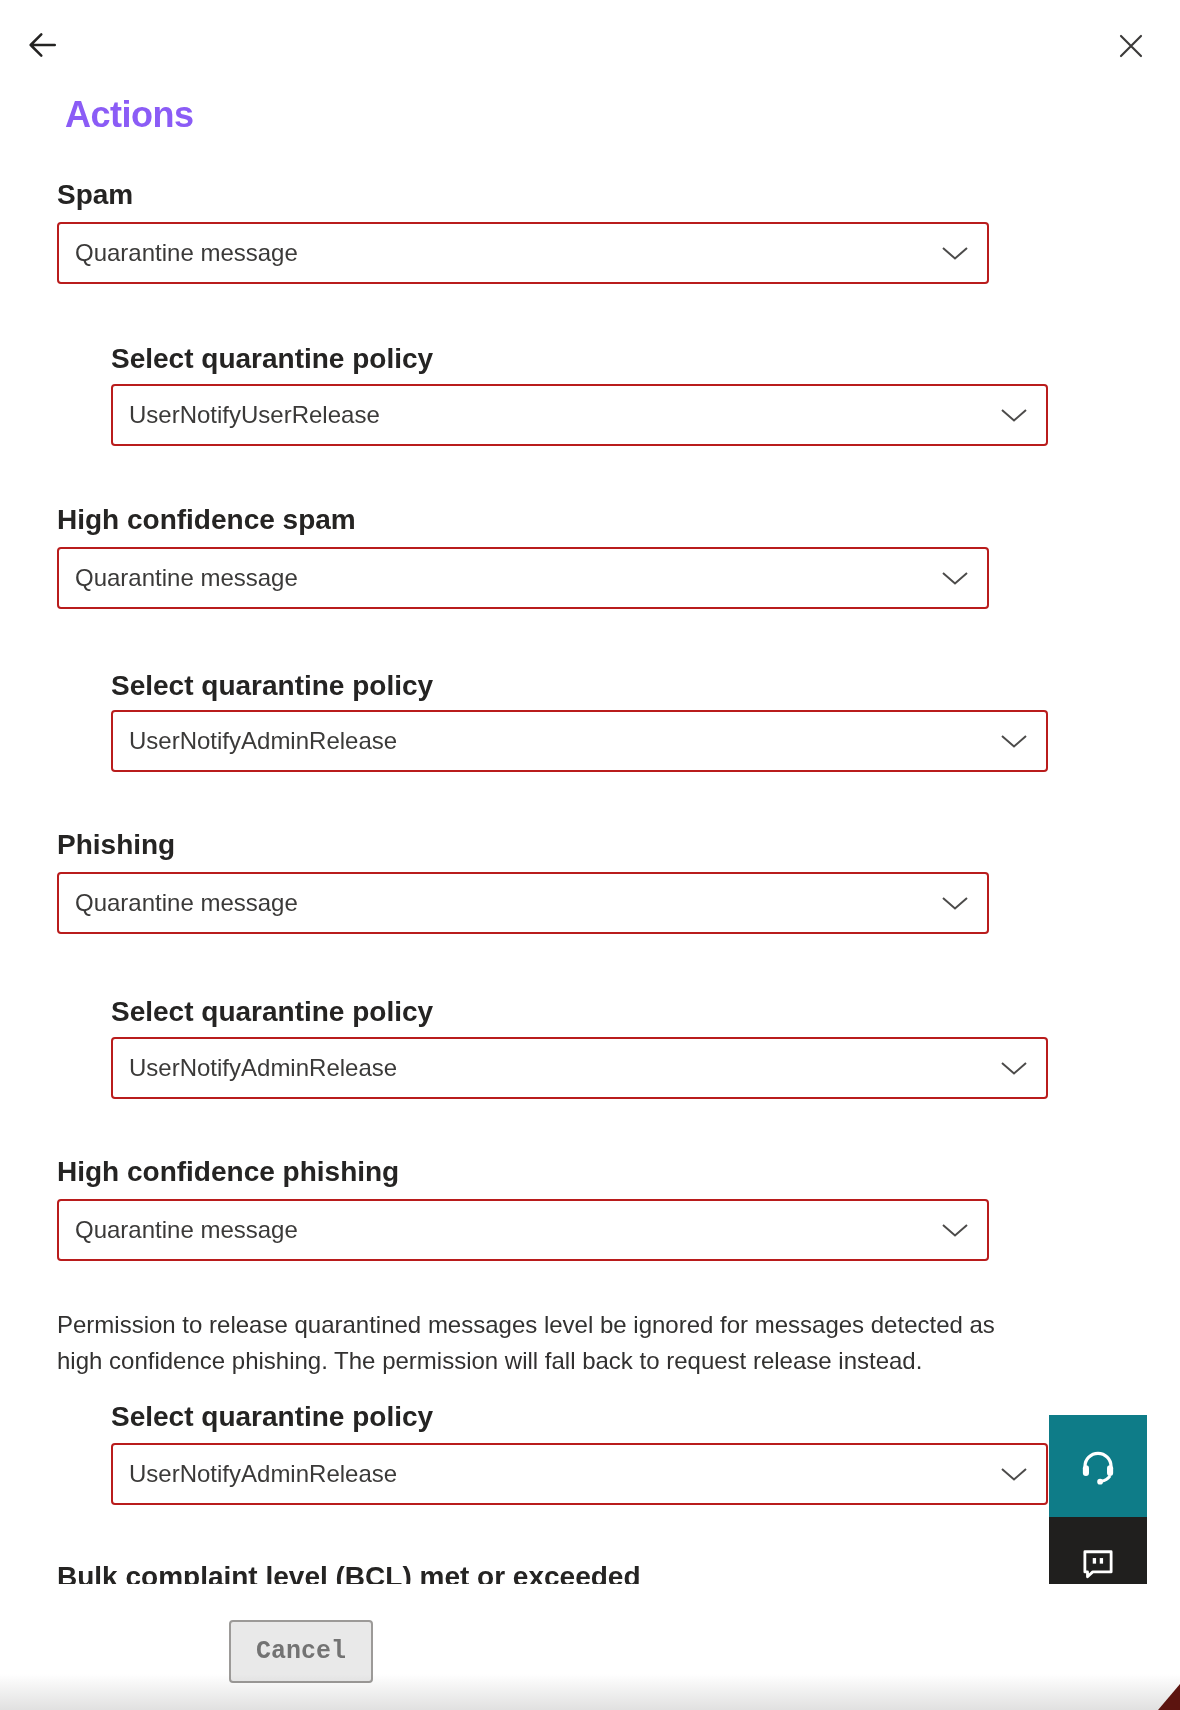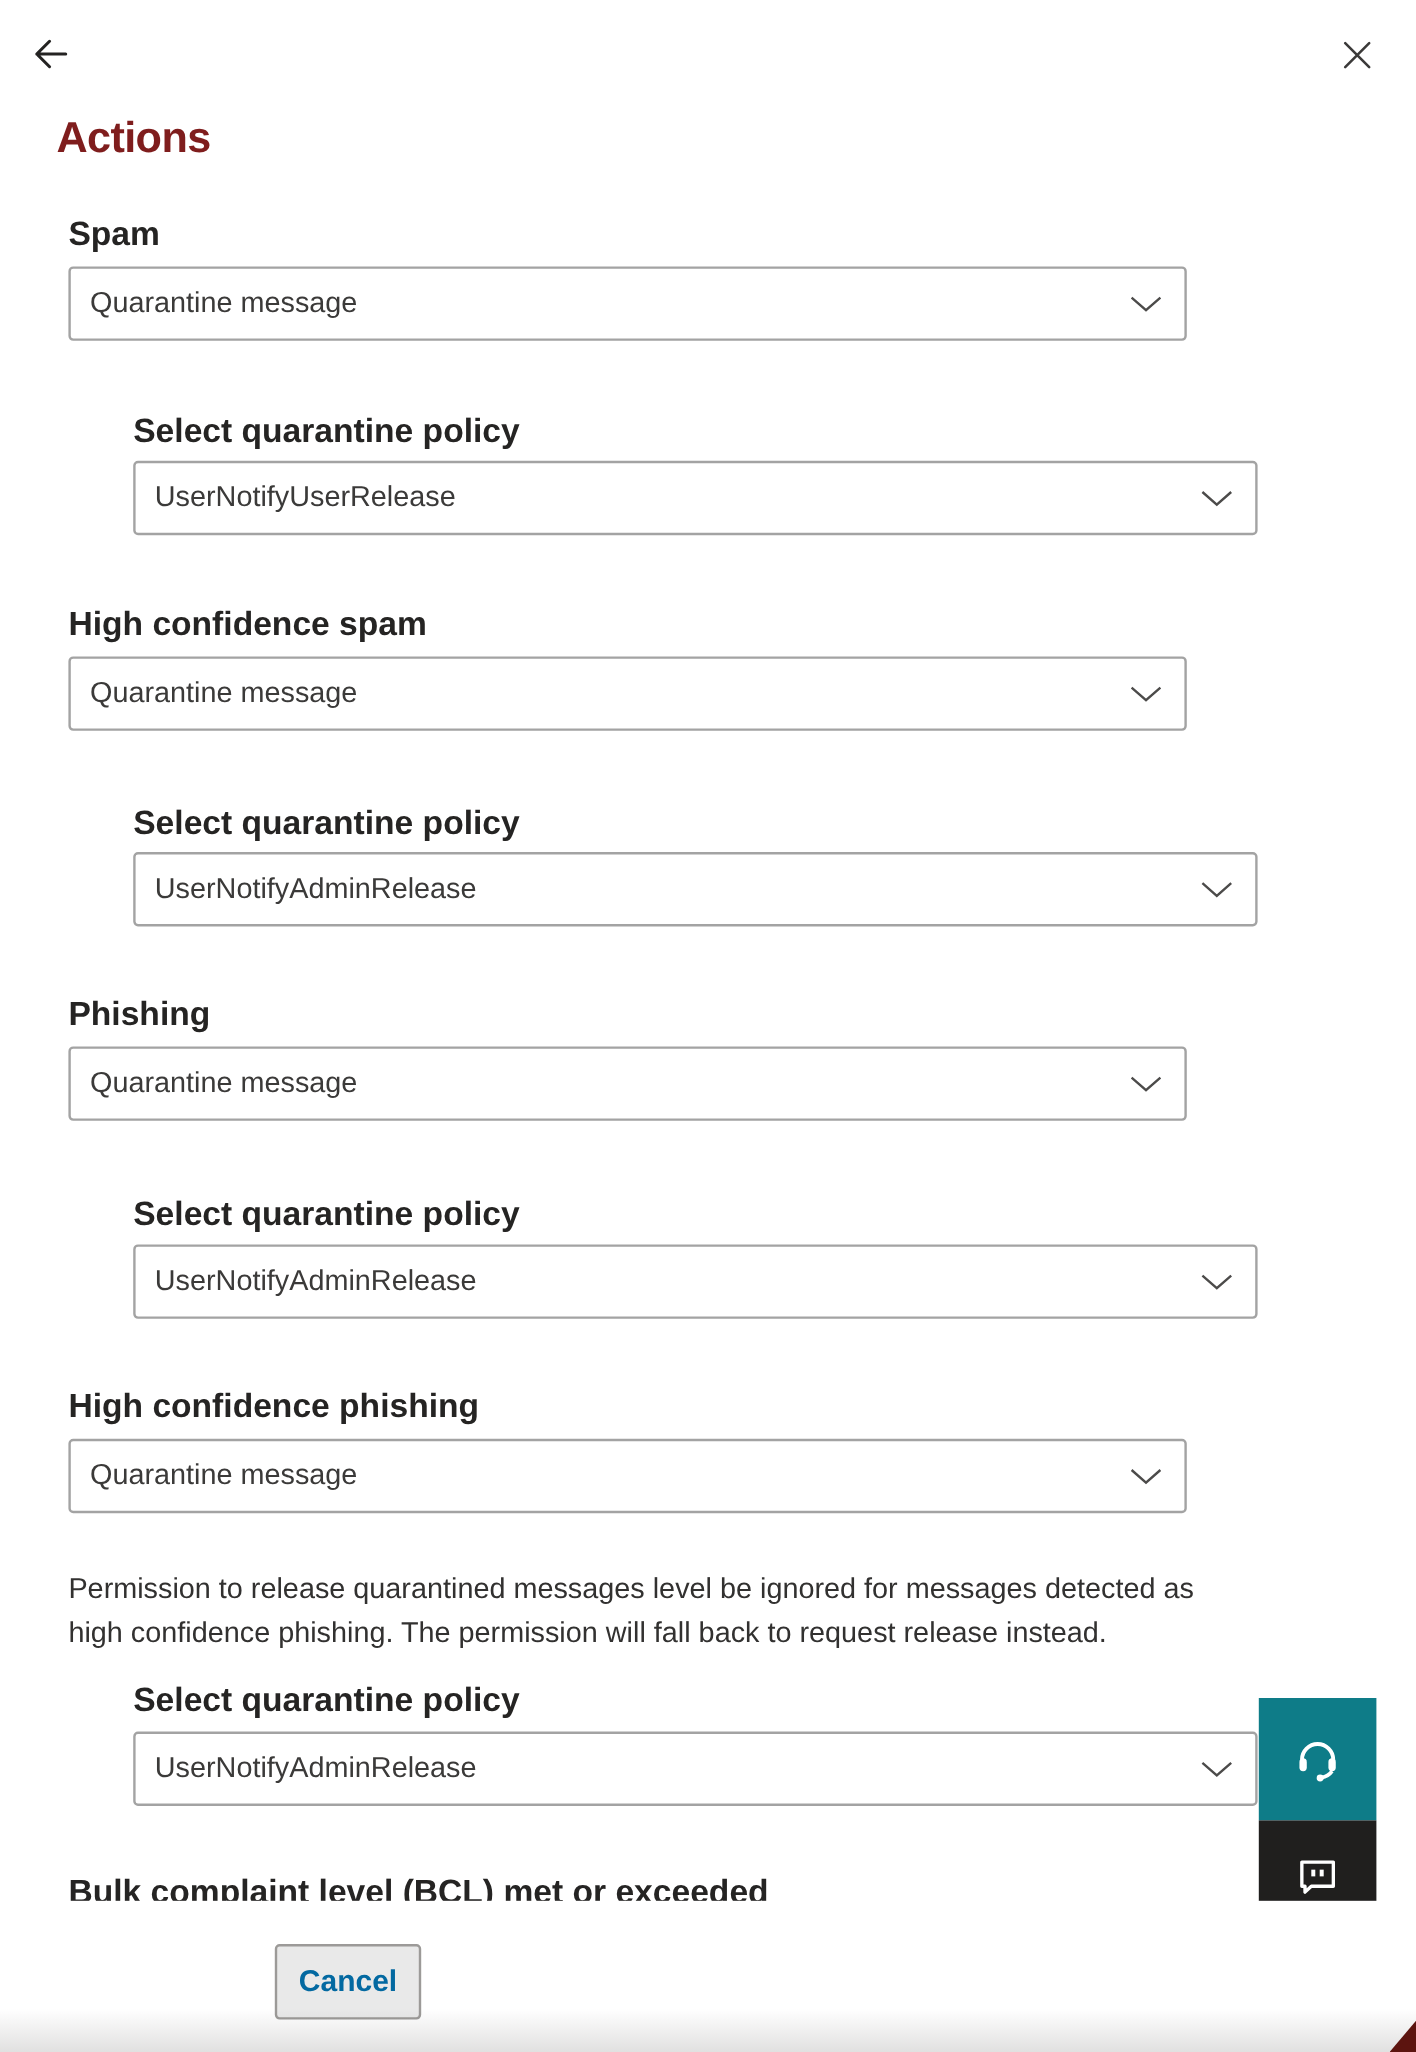--- a/index.html
+++ b/index.html
@@ -4,41 +4,41 @@
 <style>
   html,body{margin:0;padding:0;}
   body{
     width:1180px;height:1710px;background:#ffffff;position:relative;overflow:hidden;
     font-family:"Liberation Sans","DejaVu Sans",sans-serif;color:#323130;
   }
   .abs{position:absolute;}
   .icon-btn{background:none;border:none;padding:0;cursor:pointer;line-height:0;}
   .back-btn{left:25px;top:28px;}
   .close-btn{left:1116px;top:31px;}
-  .page-title{left:47px;top:94px;font-size:36px;font-weight:700;color:#7f1d1d;letter-spacing:-0.5px;}
+  .page-title{left:65px;top:94px;font-size:36px;font-weight:700;color:#8b5cf6;letter-spacing:-0.5px;}
   .field-label{font-size:28px;font-weight:600;color:#252423;line-height:28px;white-space:nowrap;}
   .lvl1{left:57px;width:932px;}
   .lvl2{left:111px;width:937px;}
   .dropdown{
-    height:62px;border:2px solid #a3a3a3;border-radius:4px;background:#fff;
+    height:62px;border:2px solid #b91c1c;border-radius:4px;background:#fff;
     box-sizing:border-box;display:flex;align-items:center;justify-content:space-between;
     padding:0 18px 0 16px;cursor:pointer;
   }
   .dd-value{font-size:24px;color:#3b3a39;white-space:nowrap;overflow:hidden;}
   .chev{flex:none;margin-left:12px;}
   .note{left:57px;top:1307px;font-size:24px;color:#323130;line-height:36px;}
   .note span{display:block;white-space:nowrap;}
   .footer{left:0;top:1584px;width:1180px;height:126px;background:#ffffff;}
   .btn{
     position:absolute;top:36px;height:63px;border-radius:4px;font-size:25px;font-weight:600;
     display:flex;align-items:center;justify-content:center;cursor:pointer;border:none;
     font-family:"Liberation Sans","DejaVu Sans",sans-serif;
   }
   .btn-save{left:42px;width:159px;color:#ffffff;}
-  .btn-cancel{left:229px;width:122px;background:#e9e9e9;border:2px solid #9c9a98;color:#0369a1;box-sizing:border-box;}
+  .btn-cancel{left:229px;width:144px;background:#e9e9e9;border:2px solid #9c9a98;color:#737373;box-sizing:border-box;font-family:Liberation Mono, monospace;}
   .help-btn{
     left:1049px;width:98px;border:none;display:flex;align-items:center;justify-content:center;cursor:pointer;
   }
   .help-support{top:1415px;height:102px;}
   .help-feedback{top:1517px;height:93px;}
   .bottom-fade{left:0;bottom:0;width:1180px;height:36px;
     background:linear-gradient(to bottom,rgba(40,38,36,0) 0%,rgba(40,38,36,0.14) 100%);pointer-events:none;}
   .corner-artifact{right:0;bottom:0;width:22px;height:26px;background:#5c140f;
     clip-path:polygon(100% 0,100% 100%,0 100%);}
 </style>

